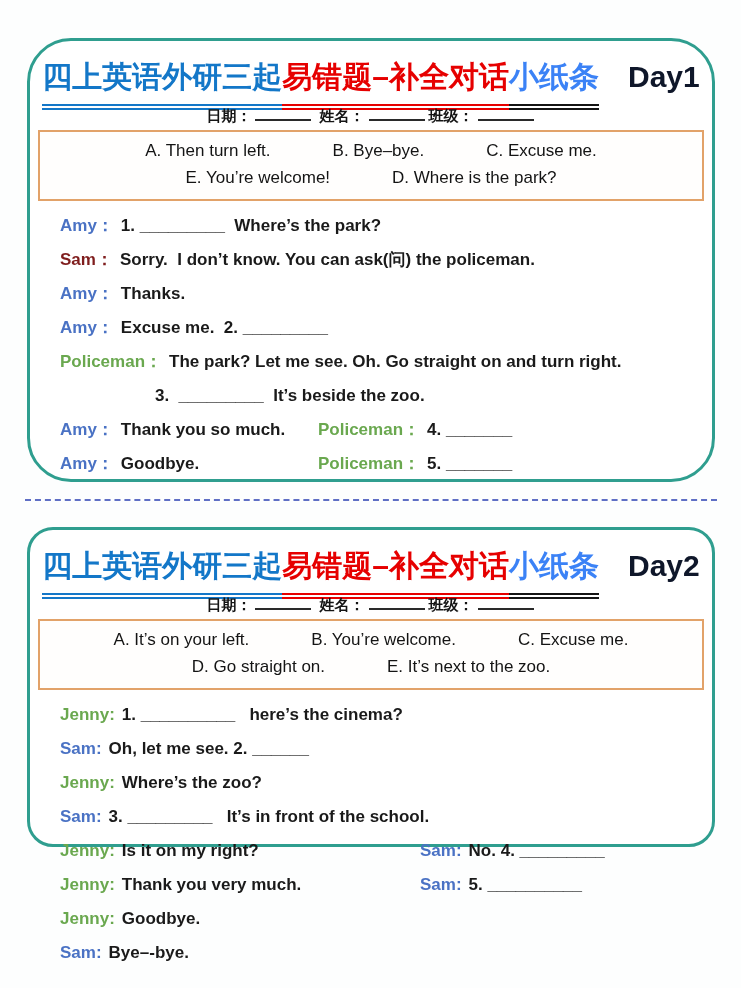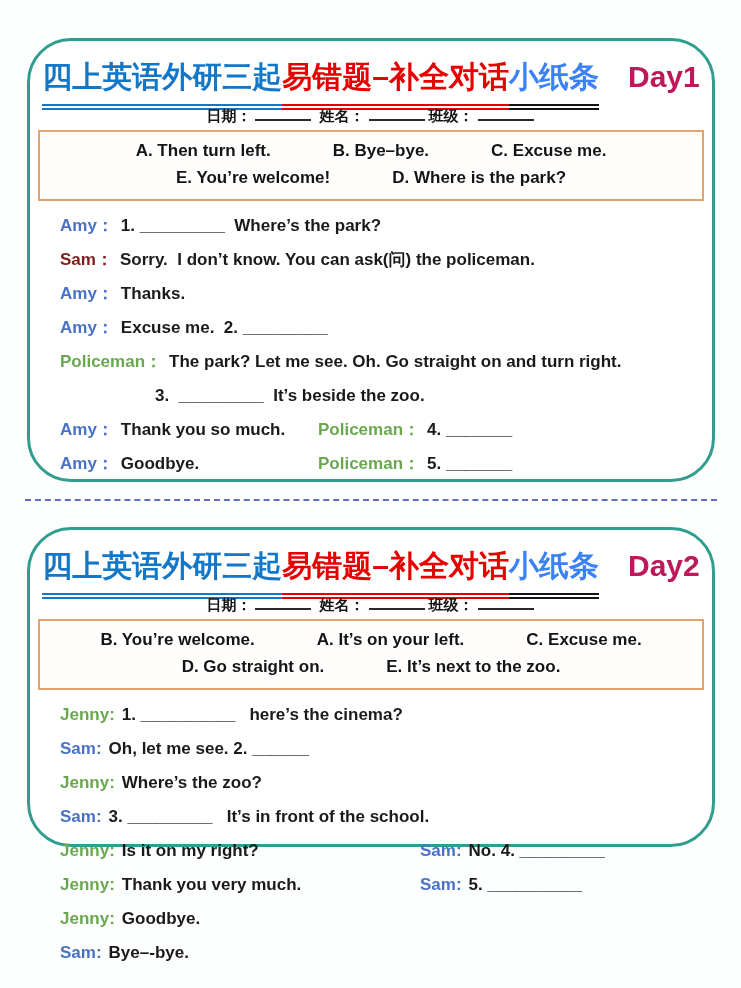--- a/index.html
+++ b/index.html
@@ -5,44 +5,44 @@
   html,body { margin:0; padding:0; background:#ffffff; }
   .page {
     position:relative; width:741px; height:988px; background:#fdfefe;
     font-family:"Liberation Sans","DejaVu Sans",sans-serif; overflow:hidden;
   }
   .card {
     position:absolute; left:27px; width:688px; box-sizing:border-box;
     background:#ffffff; border:3px solid #2f9e8f; border-radius:44px;
   }
   #card1 { top:38px; height:444px; }
-  #card2 { top:527px; height:320px; }
+  #card2 { top:527px; height:320px;border-radius:26px; }
 
   .title {
     margin:16px 0 0 0; text-align:center; font-size:30px; font-weight:bold;
     line-height:40px; letter-spacing:0; white-space:nowrap;
   }
   .title span { padding-bottom:11px; }
   .t-blue  { color:#1377c8; border-bottom:6px double #1377c8; }
   .t-red   { color:#e60000; border-bottom:6px double #e60000; }
   .t-black { color:#3b82f6; border-bottom:6px double #141414;text-align:right; }
-  .t-day   { color:#be185d; margin-left:29px;text-align:right; }
+  .t-day   { color:#0f172a; margin-left:29px;text-align:right; }
 
   .dateline {
     text-align:center; font-size:15px; font-weight:bold; color:#141414;
     margin:9px 0 5px 2px; line-height:18px;
   }
   .blank-line {
     display:inline-block; width:56px; height:13px;
     border-bottom:2px solid #2a2a2a; margin:0 4px;
   }
 
   .options-box {
     margin:0 8px; border:2px solid #e2a269; background:#fffefd;
-    padding:5px 0 8px 0; font-size:17px; font-weight:700; color:#141414;
+    padding:5px 0 8px 0; font-size:17px; font-weight:400; color:#141414;
   }
   .opt-row { display:flex; justify-content:center; gap:62px; line-height:27px; }
   .opt-row span { white-space:pre; }
 
   .dialogue {
     padding:8px 1px 0 30px; font-size:17px; font-weight:600; color:#1a1a1a;
   }
   .dlg-row { display:flex; line-height:34px; height:34px; overflow:visible; }
   .dlg-row.indent { padding-left:95px; }
   .speaker { margin-right:7px; white-space:pre; }
@@ -145,22 +145,22 @@
   <section class="card" id="card2">
     <h1 class="title"><span class="t-blue">四上英语外研三起</span><span class="t-red">易错题–补全对话</span><span class="t-black">小纸条</span><span class="t-day">Day2</span></h1>
 
     <div class="dateline">
       <span>日期：</span><span class="blank-line"></span>
       <span>姓名：</span><span class="blank-line"></span><span>班级：</span><span class="blank-line"></span>
     </div>
 
     <div class="options-box">
       <div class="opt-row">
+        <span>A. It’s on your left.</span>
         <span>B. You’re welcome.</span>
-        <span>A. It’s on your left.</span>
         <span>C. Excuse me.</span>
       </div>
       <div class="opt-row">
         <span>D. Go straight on.</span>
         <span>E. It’s next to the zoo.</span>
       </div>
     </div>
 
     <div class="dialogue">
         <div class="dlg-row">

